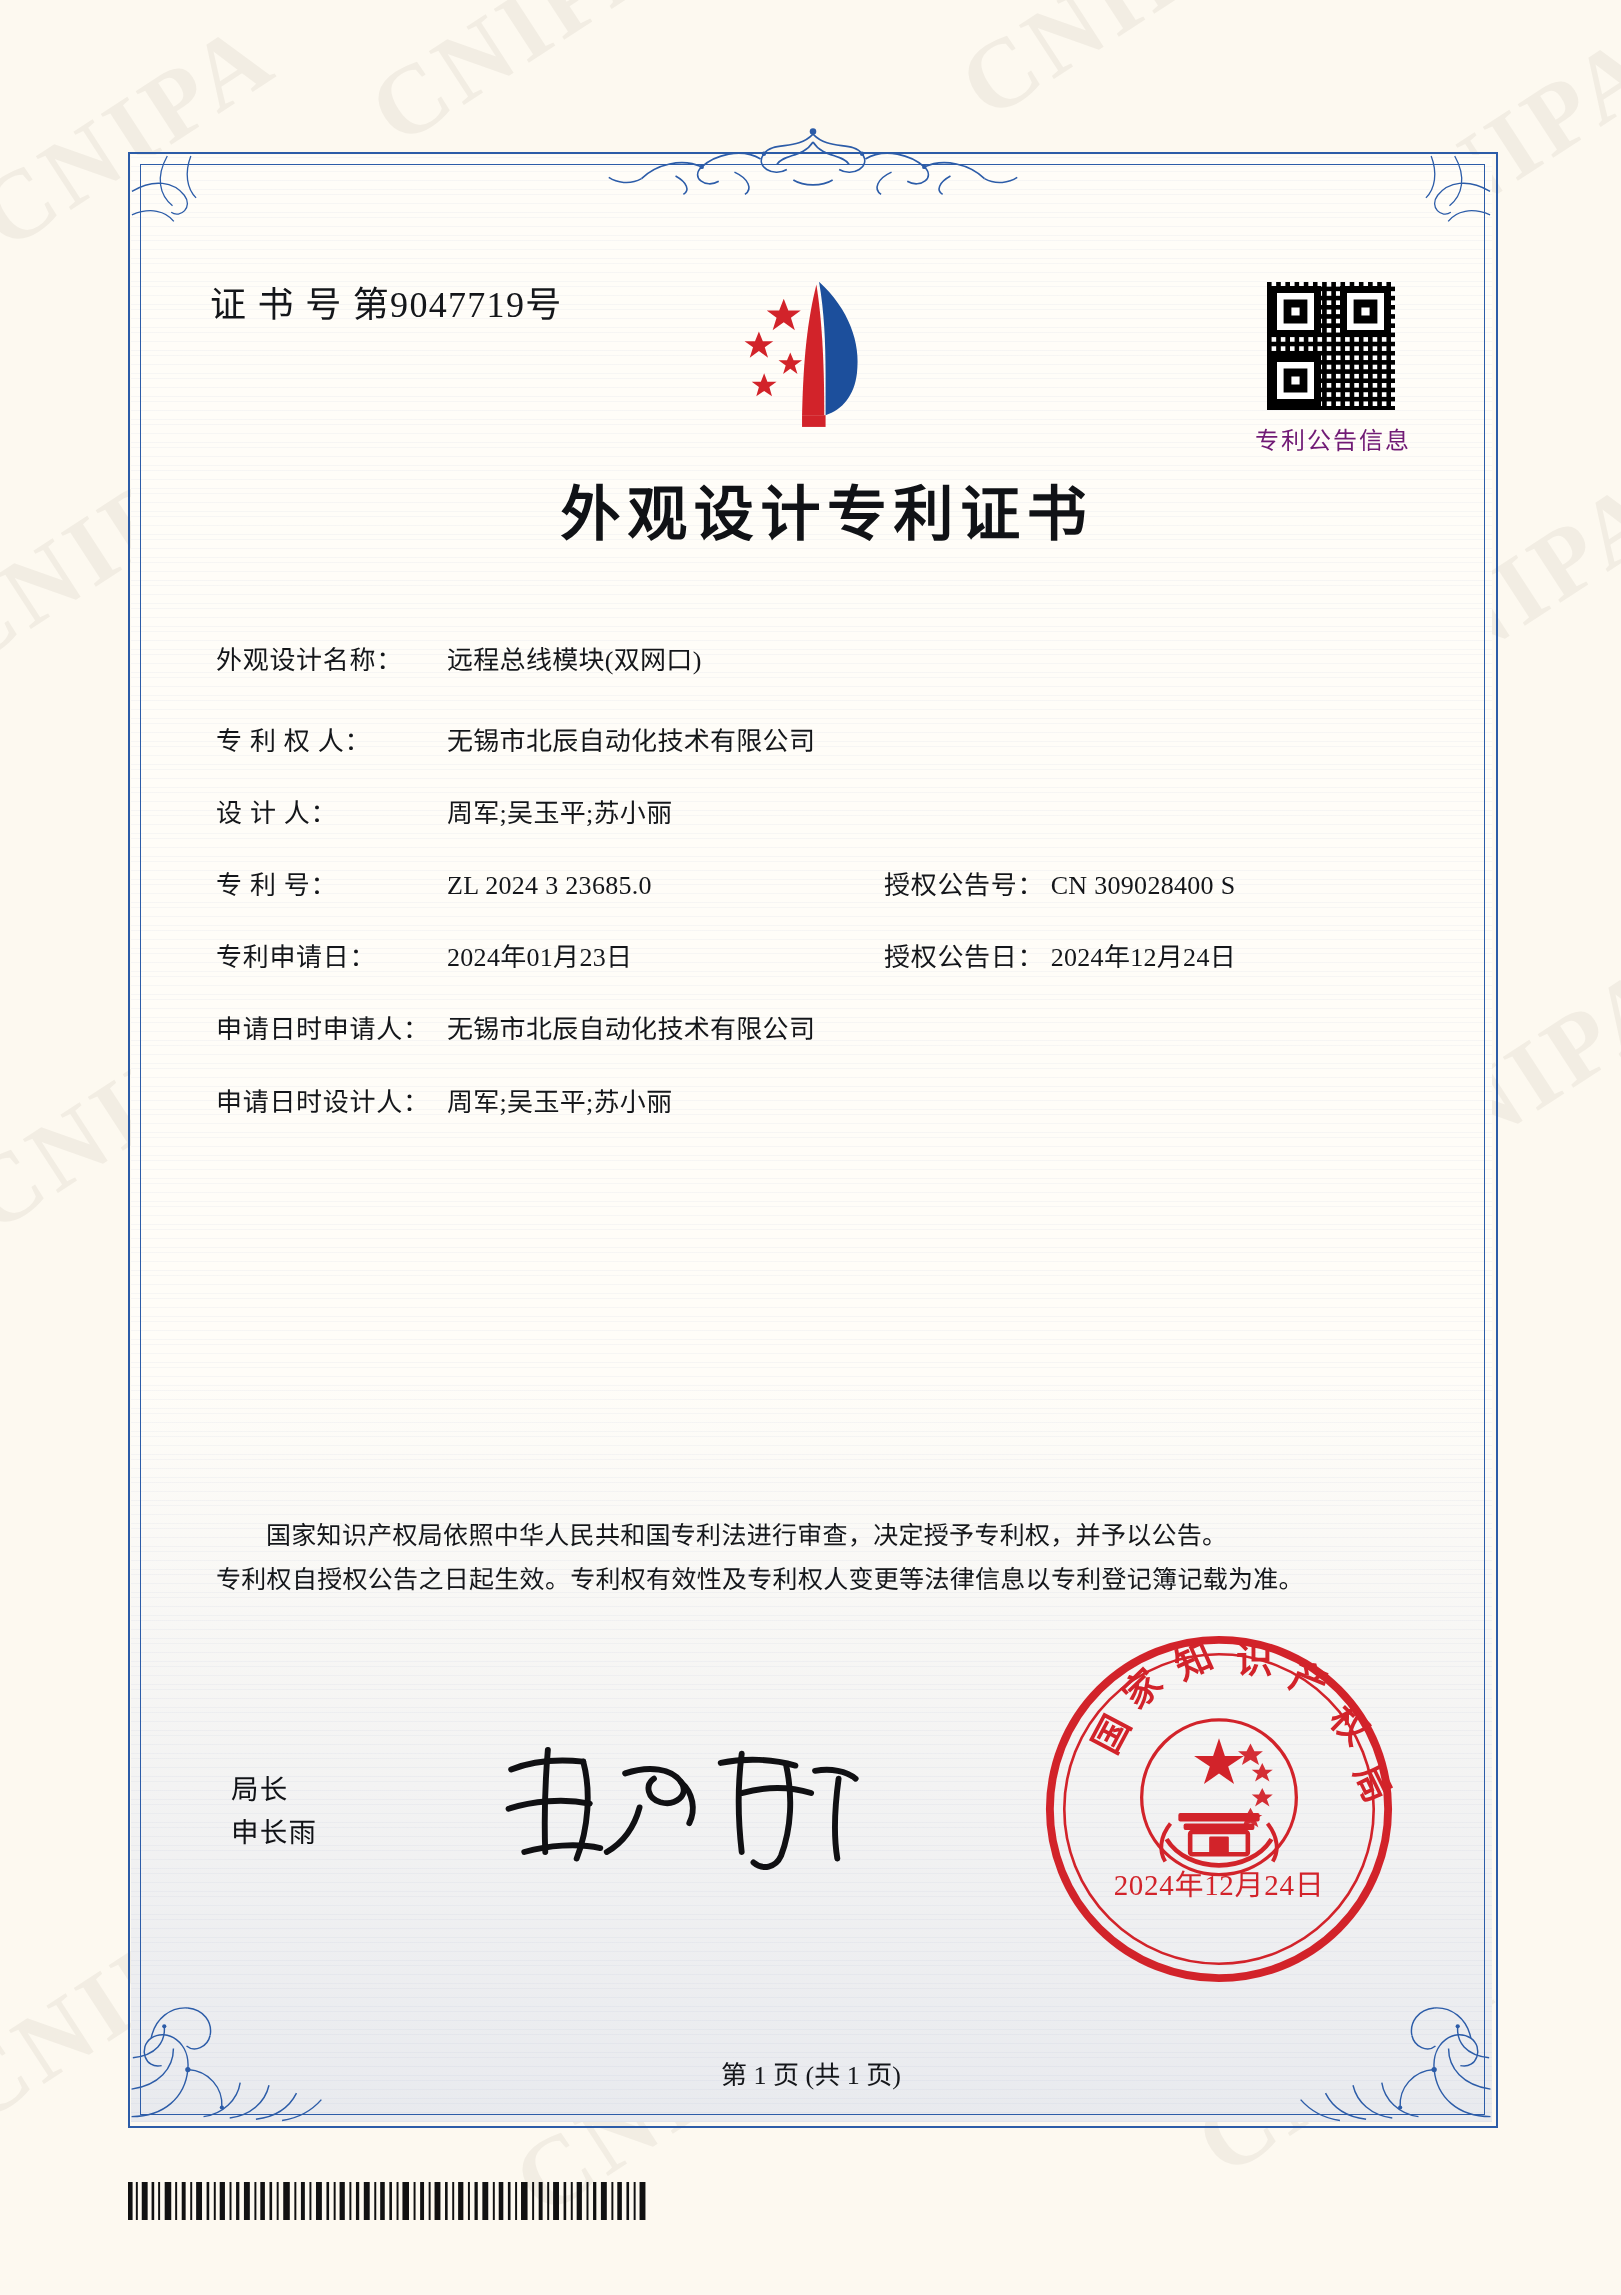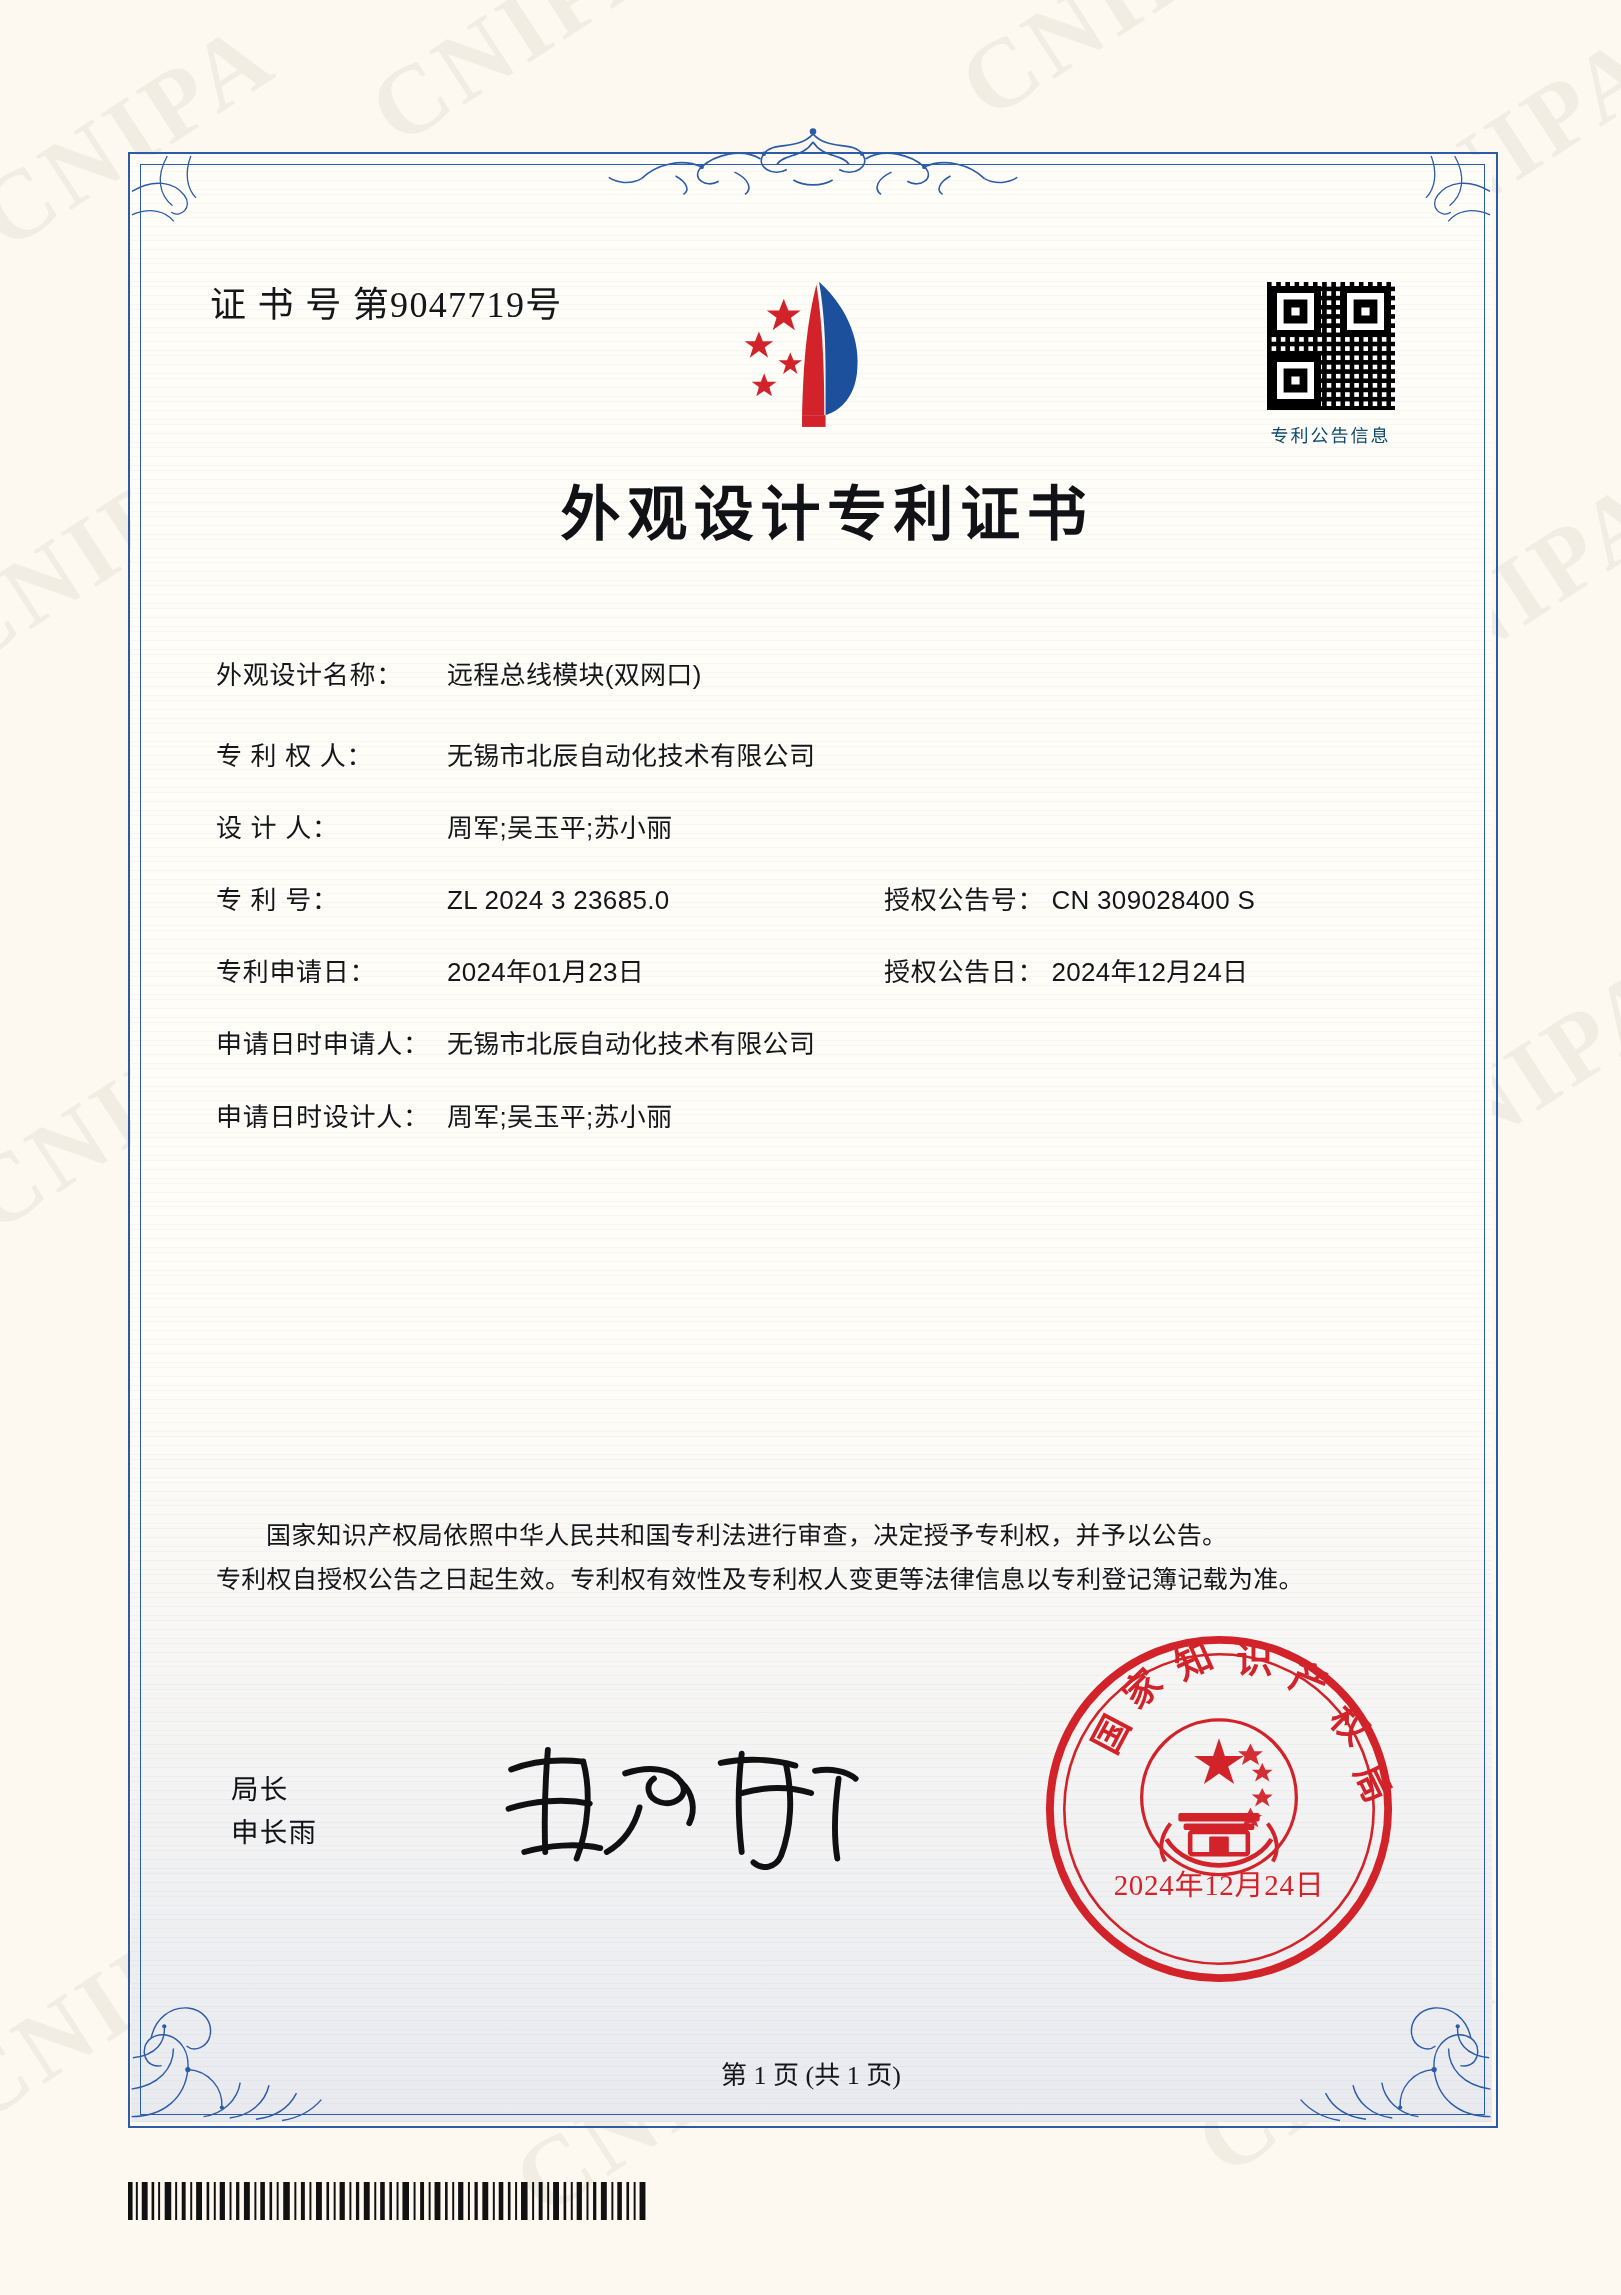--- a/index.html
+++ b/index.html
@@ -146,46 +146,46 @@
     position: absolute;
     left: 3.9px; bottom: 3.9px;
     width: 37px; height: 37px;
     border: 7.9px solid #000;
     background: #fff;
     box-shadow: inset 0 0 0 6.6px #fff, inset 0 0 0 14.4px #000;
   }
   .qr-caption {
     margin-top: 10.5px;
     font-family: "Liberation Serif", "DejaVu Serif", serif;
-    font-size: 18px;
+    font-size: 24px;
     letter-spacing: 2px;
-    color: #0c4a6e;
+    color: #701a75;
     white-space: nowrap;
   }
 
   .title {
     position: absolute;
     left: 0;
     right: 0;
     top: 465px;
     text-align: center;
     font-family: "Liberation Serif", "DejaVu Serif", serif;
     font-weight: 700;
     font-size: 60px;
     letter-spacing: 6.6px;
     color: #101216;
     padding-left: 32px;
   }
 
   .fields {
     position: absolute;
     left: 216px;
-    top: 658px;
+    top: 643px;
     width: 1199px;
-    font-family: Liberation Sans, sans-serif;
+    font-family: Liberation Serif, serif;
     color: #14161a;
   }
   .row {
     position: relative;
     margin-bottom: 37px;
     font-size: 26px;
     line-height: 1.35;
     white-space: nowrap;
   }
   .lbl {

